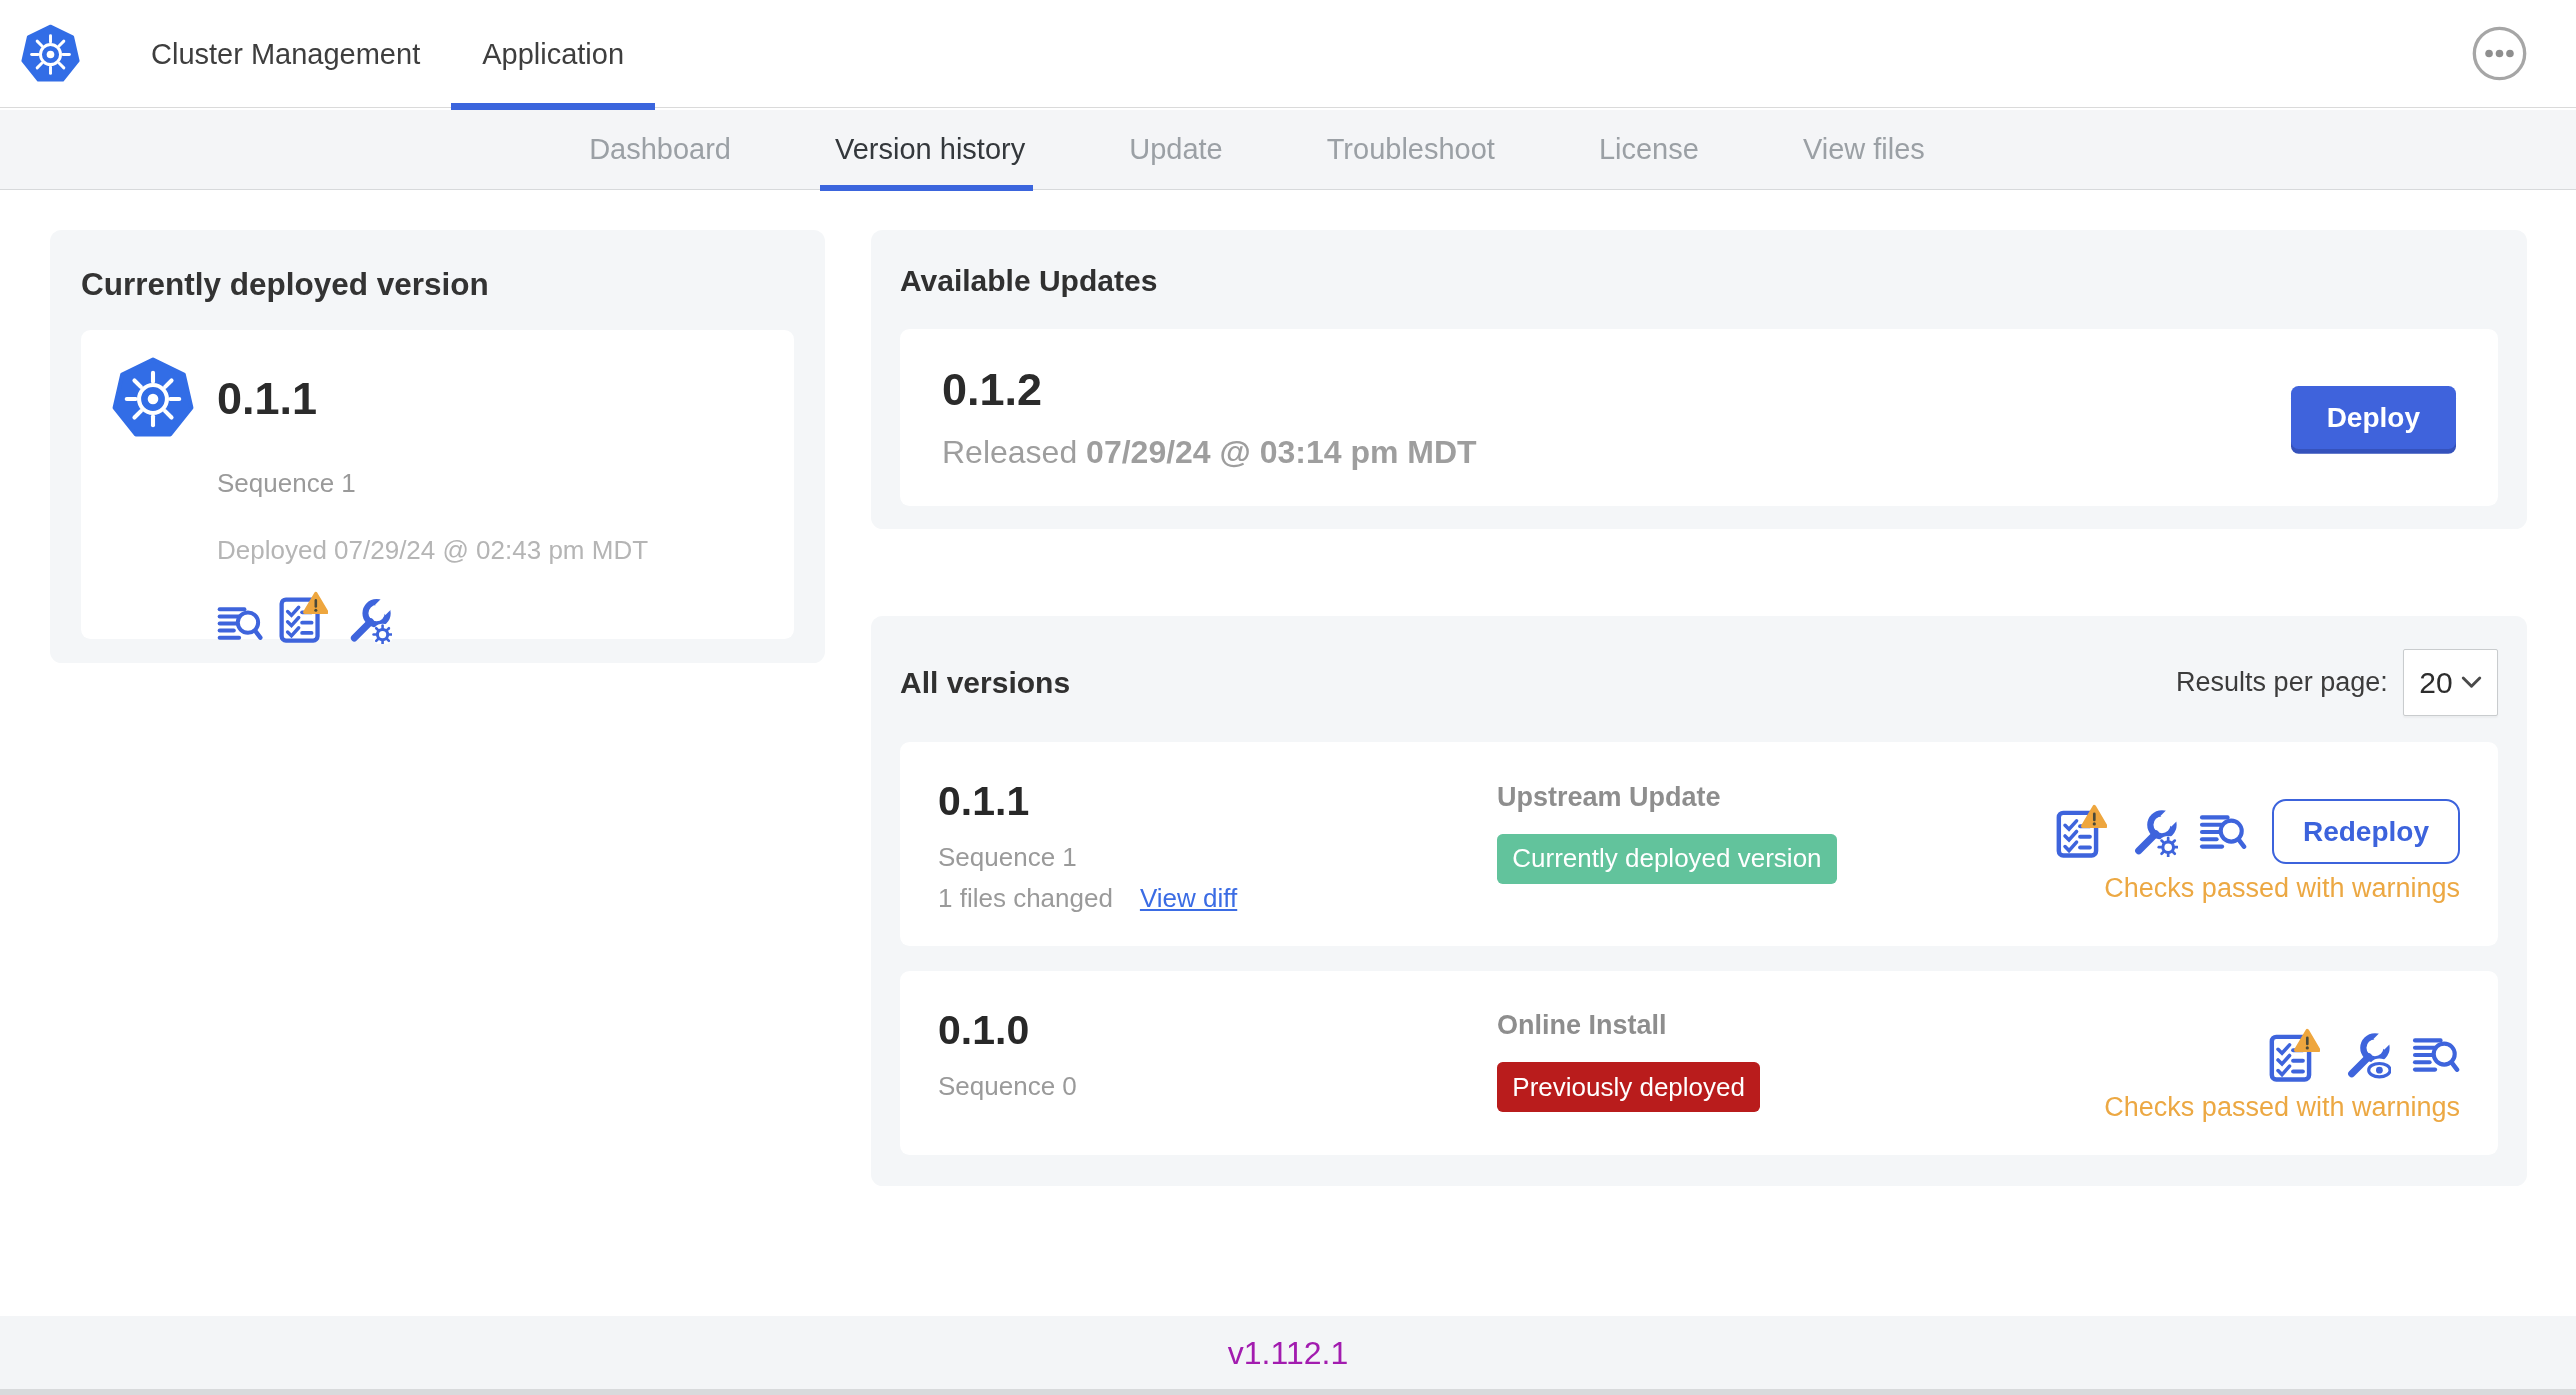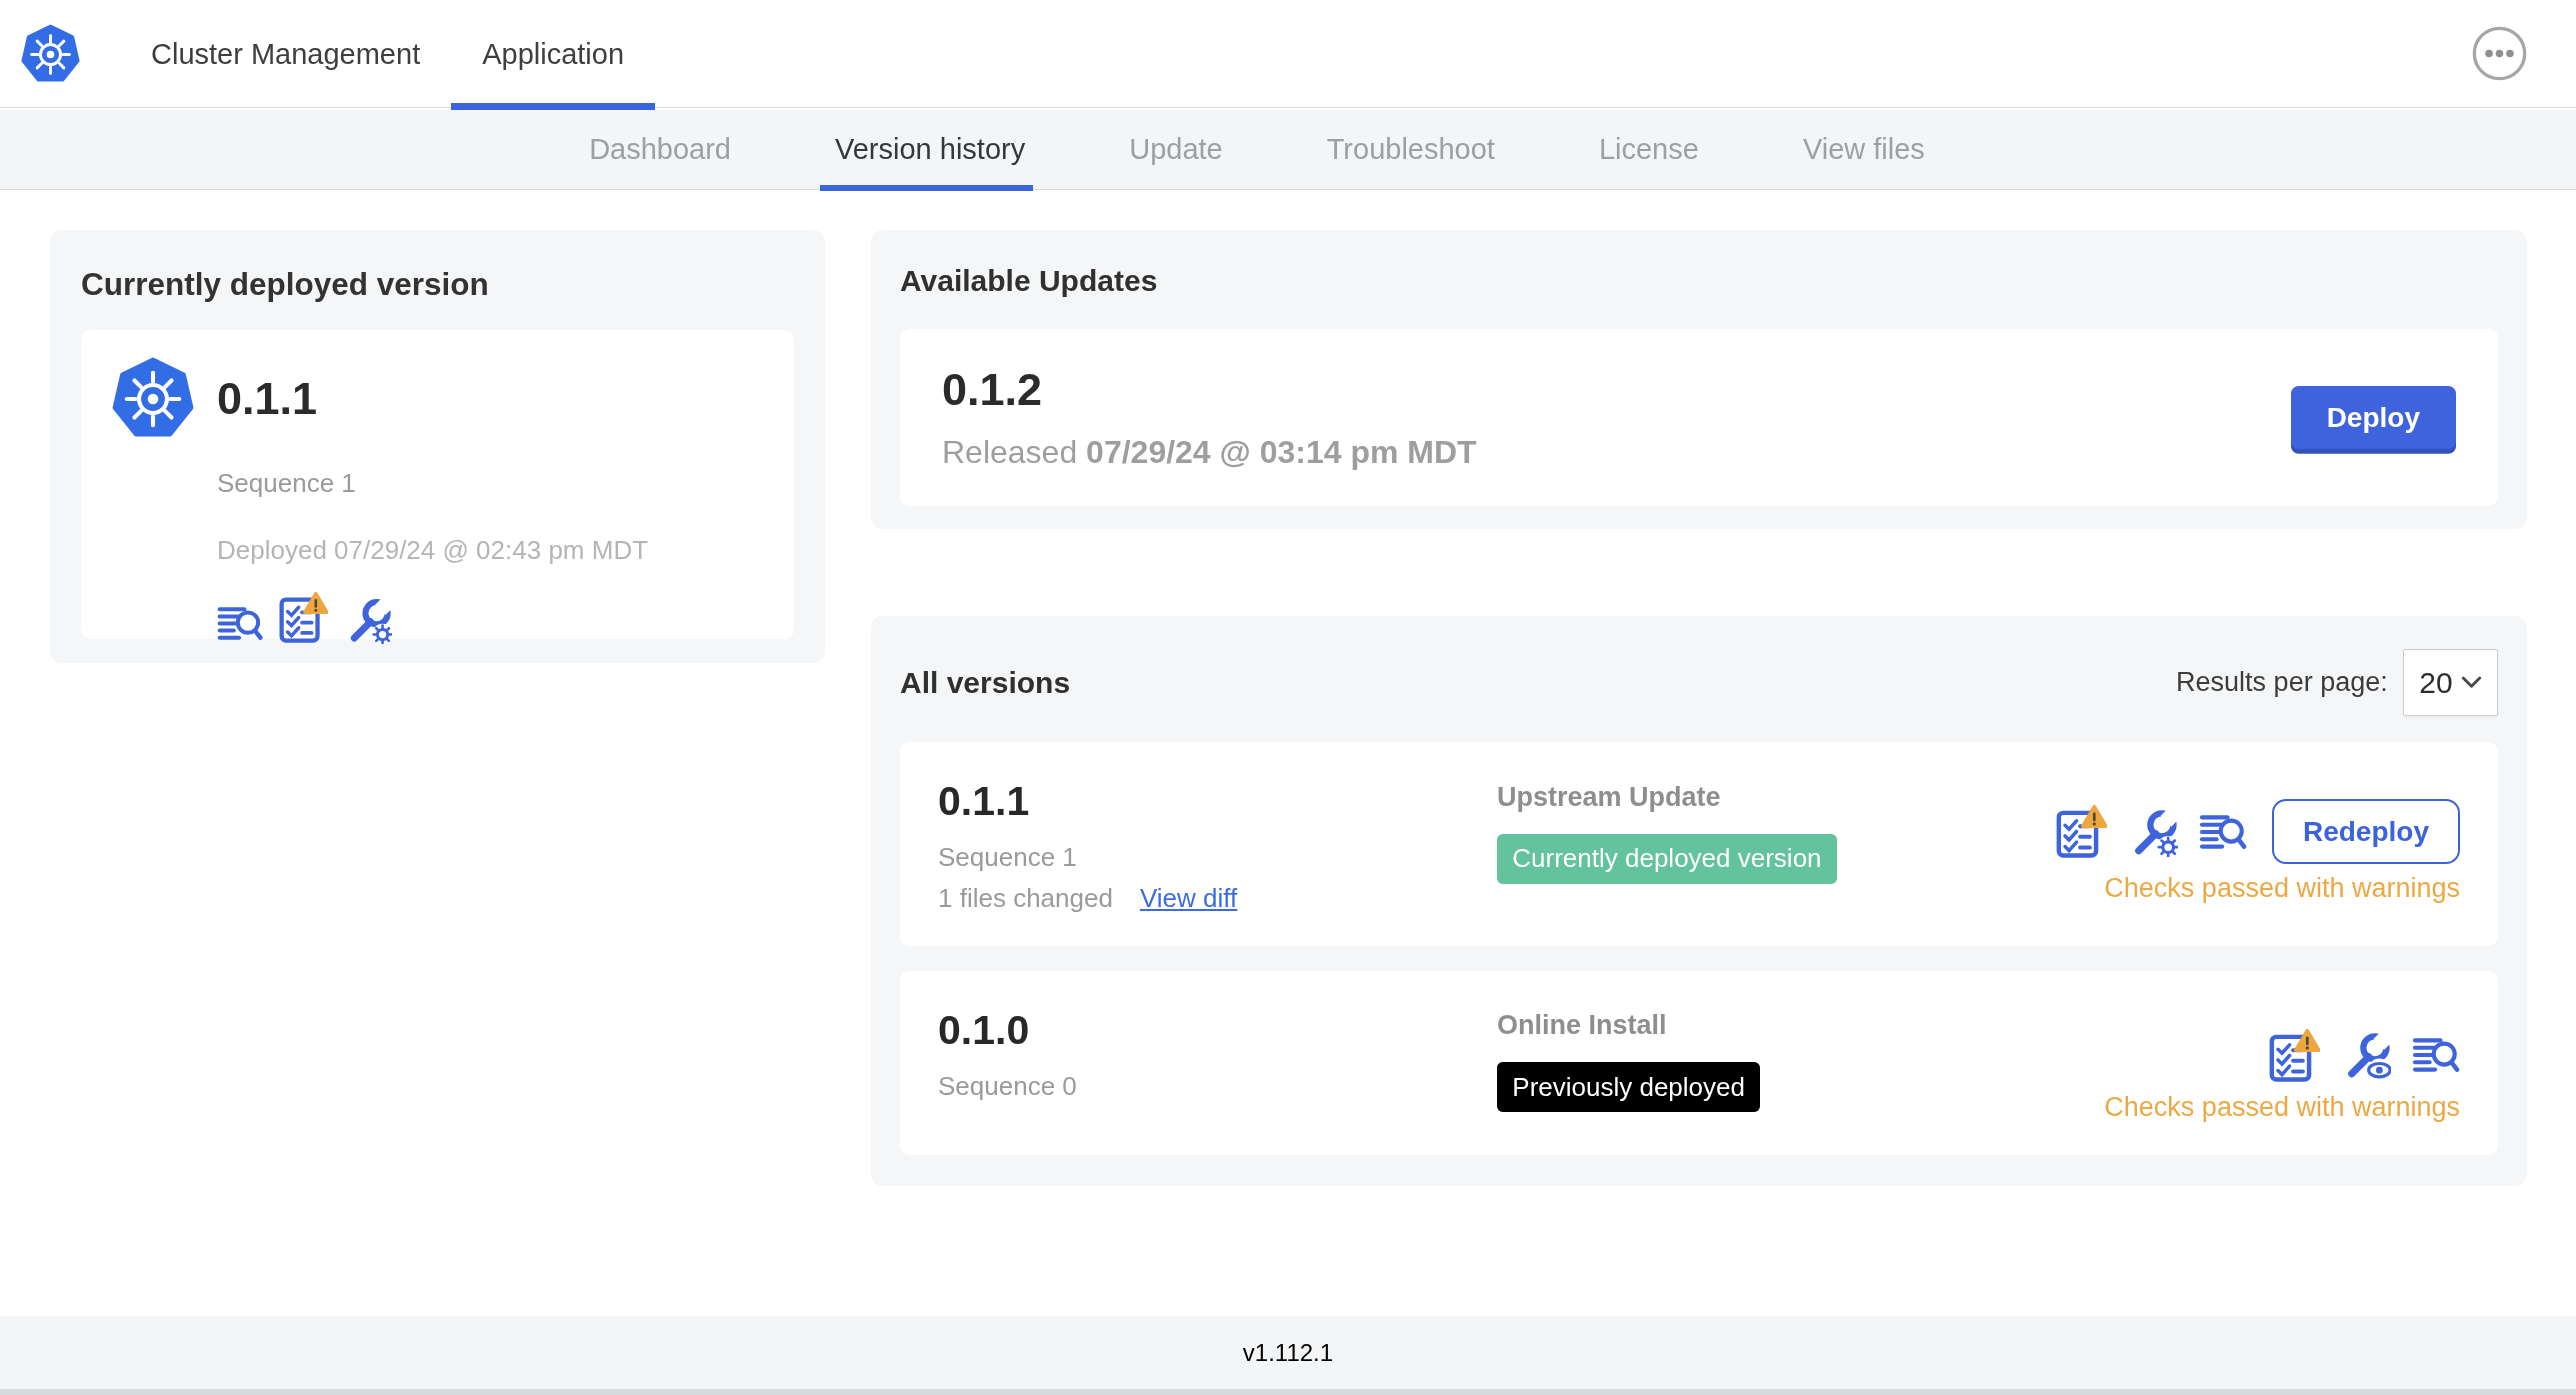--- a/index.html
+++ b/index.html
@@ -72,34 +72,34 @@
   .row-col1 { width:559px; }
   .row-version { font-size:41px; font-weight:700; color:#282828; }
   .row-seq { margin-top:17px; font-size:26px; color:#9a9a9a; }
   .row-files { margin-top:9.5px; font-size:26px; color:#9a9a9a; display:flex; gap:27px; align-items:baseline; }
   .view-diff { color:#3b6ce4; font-weight:500; text-decoration:underline; cursor:pointer; }
   .row-col2 { flex:1; padding-top:3.8px; }
   .row-source { font-size:27px; font-weight:600; color:#8e8e8e; }
   .badge { display:inline-block; margin-top:21px; font-size:26px; color:#fff;
     padding:9.5px 15.3px; border-radius:5.7px; }
   .badge.green { background:#62c39c; }
-  .badge.gray  { background:#000000; }
+  .badge.gray  { background:#b91c1c; }
   .row-col3 { display:flex; flex-direction:column; align-items:flex-end; padding-top:21px; }
   .row-actions { display:flex; align-items:center; gap:21px; }
   .redeploy-btn { height:65px; padding:0 29px; background:#fff; border:2.9px solid #3c63dc;
     color:#3c63dc; border-radius:14px; font-size:28px; font-weight:700; cursor:pointer;
     margin-left:3.8px; font-family:inherit; }
   .row-status { margin-top:9px; font-size:27px; color:#eca843; }
 
   .icon-btn { background:none; border:none; padding:0; cursor:pointer; line-height:0; }
 
   
   .footer { position:absolute; left:0; top:1316px; width:100%; height:80px;
     background:#f3f5f7; display:flex; align-items:center; justify-content:center; }
-  .footer-version { font-size:24px; color:#000000; padding-bottom:5.7px; }
+  .footer-version { font-size:32px; color:#a21caf; padding-bottom:5.7px; }
   .bottom-strip { position:absolute; left:0; bottom:0; width:100%; height:6.7px; background:#d8dadc; }
 </style>
 </head>
 <body>
 
 <svg width="0" height="0" style="position:absolute">
   <defs>
     <g id="i-k8s">
       <polygon points="50,2 87.5,20.1 96.8,60.7 70.8,93.3 29.2,93.3 3.2,60.7 12.5,20.1" fill="#326de6" stroke="#326de6" stroke-width="5" stroke-linejoin="round"></polygon>
       <circle cx="50" cy="50" r="17" fill="none" stroke="#fff" stroke-width="5"></circle>

